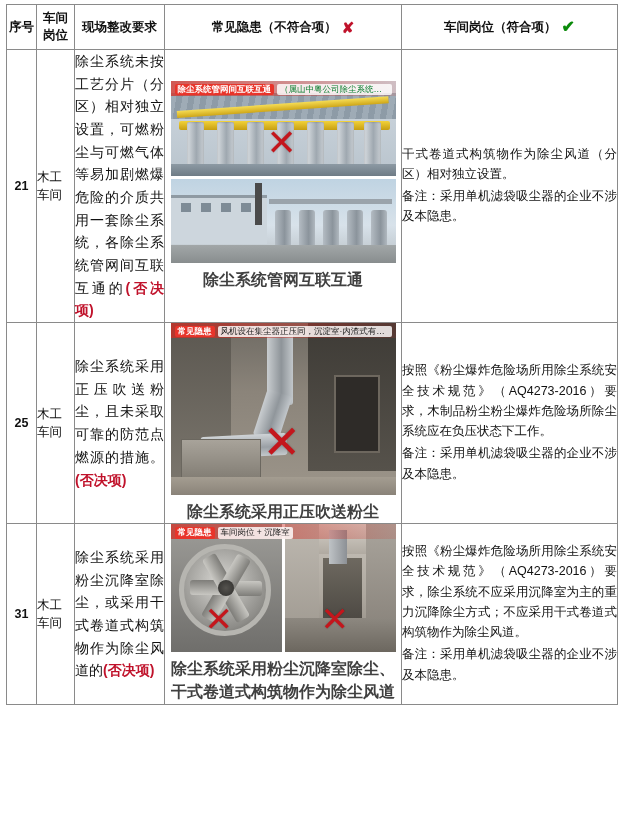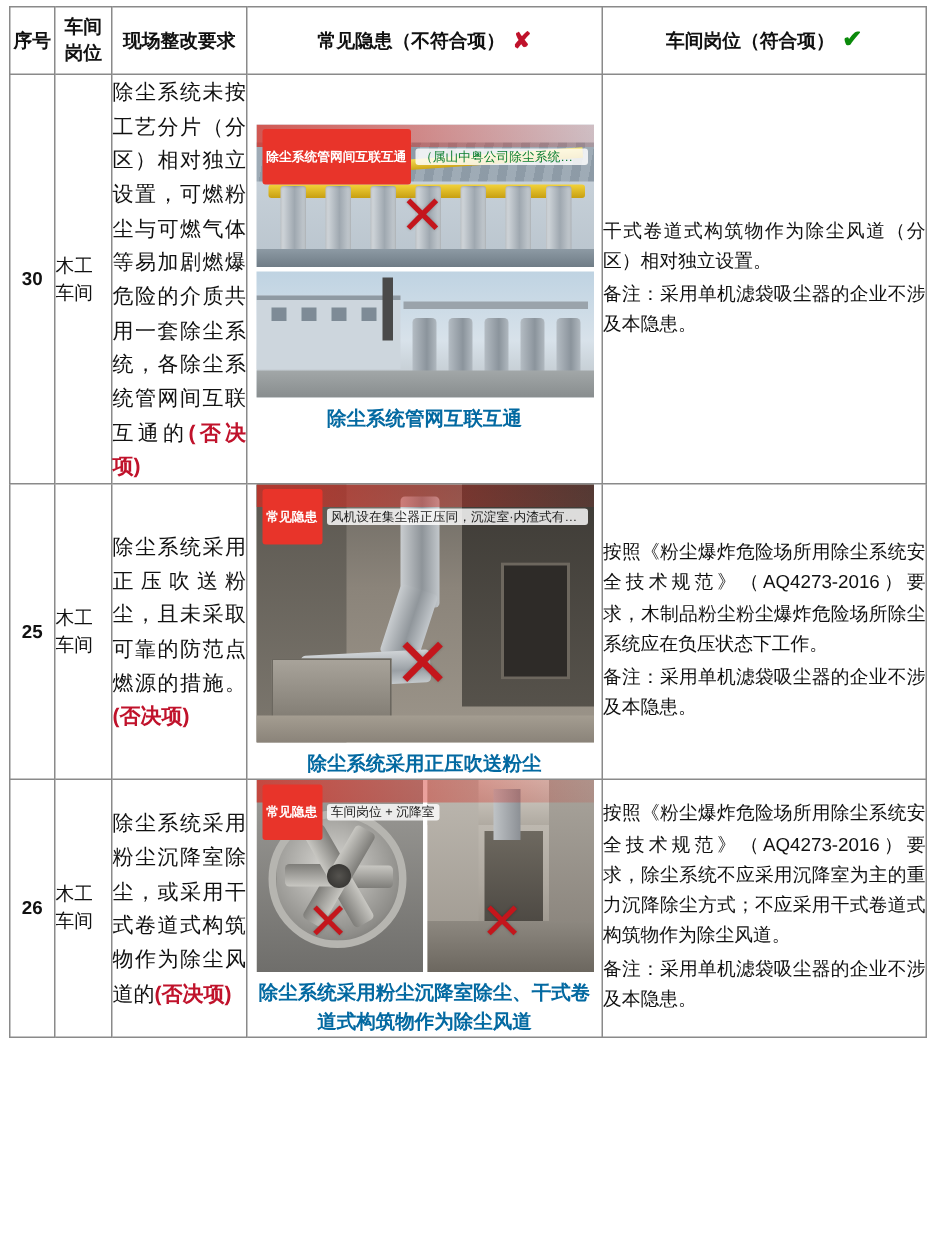--- a/index.html
+++ b/index.html
@@ -92,22 +92,22 @@
     text-justify: inter-ideograph;
     vertical-align: top;
   }
   td.ref p { margin: 0 0 2px 0; }
   td.hazard {
     padding: 5px 4px 6px 4px;
     text-align: center;
     vertical-align: top;
   }
   .cap {
-    color: #0369a1;
-    font-size: 13px;
+    color: #404040;
+    font-size: 16px;
     font-weight: bold;
     line-height: 1.45;
     margin-top: 5px;
     display: block;
   }
 
   
   .photo-wrap { position: relative; display: block; width: 225px; margin: 0 auto; }
   .photo { position: relative; overflow: hidden; }
 
@@ -117,21 +117,21 @@
     display: flex;
     align-items: center;
     gap: 3px;
     z-index: 5;
     font-size: 8.5px;
     line-height: 1.1;
   }
   .banner .tag {
     background: #e8342a;
     color: #fff;
-    padding: 14px 3px;
+    padding: 1px 3px;
     border-radius: 2px;
     font-weight: bold;
     white-space: nowrap;
   }
   .banner .txt {
     background: rgba(255,255,255,0.82);
     color: #1b1b1b;
     padding: 1px 3px;
     border-radius: 2px;
     white-space: nowrap;
@@ -358,21 +358,21 @@
         <span class="hdr-inline">
           <span>车间岗位（符合项）</span>
           <span class="check-mark">✔</span>
         </span>
       </td>
     </tr>
   </thead>
   <tbody>
 
     <tr>
-      <td class="seq">30</td>
+      <td class="seq">21</td>
       <td class="dept">木工车间</td>
       <td class="req">
         <span>除尘系统未按工艺分片（分区）相对独立设置，可燃粉尘与可燃气体等易加剧燃爆危险的介质共用一套除尘系统，各除尘系统管网间互联互通的</span><span class="veto">(否决项)</span>
       </td>
       <td class="hazard">
         <div class="photo-wrap">
           <div class="photo p21a">
             <div class="banner-bar"></div>
             <div class="banner">
               <span class="tag">除尘系统管网间互联互通</span>
@@ -450,21 +450,21 @@
           <span class="cap">除尘系统采用正压吹送粉尘</span>
         </div>
       </td>
       <td class="ref">
         <p>按照《粉尘爆炸危险场所用除尘系统安全技术规范》（AQ4273-2016）要求，木制品粉尘粉尘爆炸危险场所除尘系统应在负压状态下工作。</p>
         <p>备注：采用单机滤袋吸尘器的企业不涉及本隐患。</p>
       </td>
     </tr>
 
     <tr>
-      <td class="seq">26</td>
+      <td class="seq">31</td>
       <td class="dept">木工车间</td>
       <td class="req">
         <span>除尘系统采用粉尘沉降室除尘，或采用干式卷道式构筑物作为除尘风道的</span><span class="veto">(否决项)</span>
       </td>
       <td class="hazard">
         <div class="photo-wrap">
           <div class="photo" style="height:128px;">
             <div class="banner-bar"></div>
             <div class="banner">
               <span class="tag">常见隐患</span>

